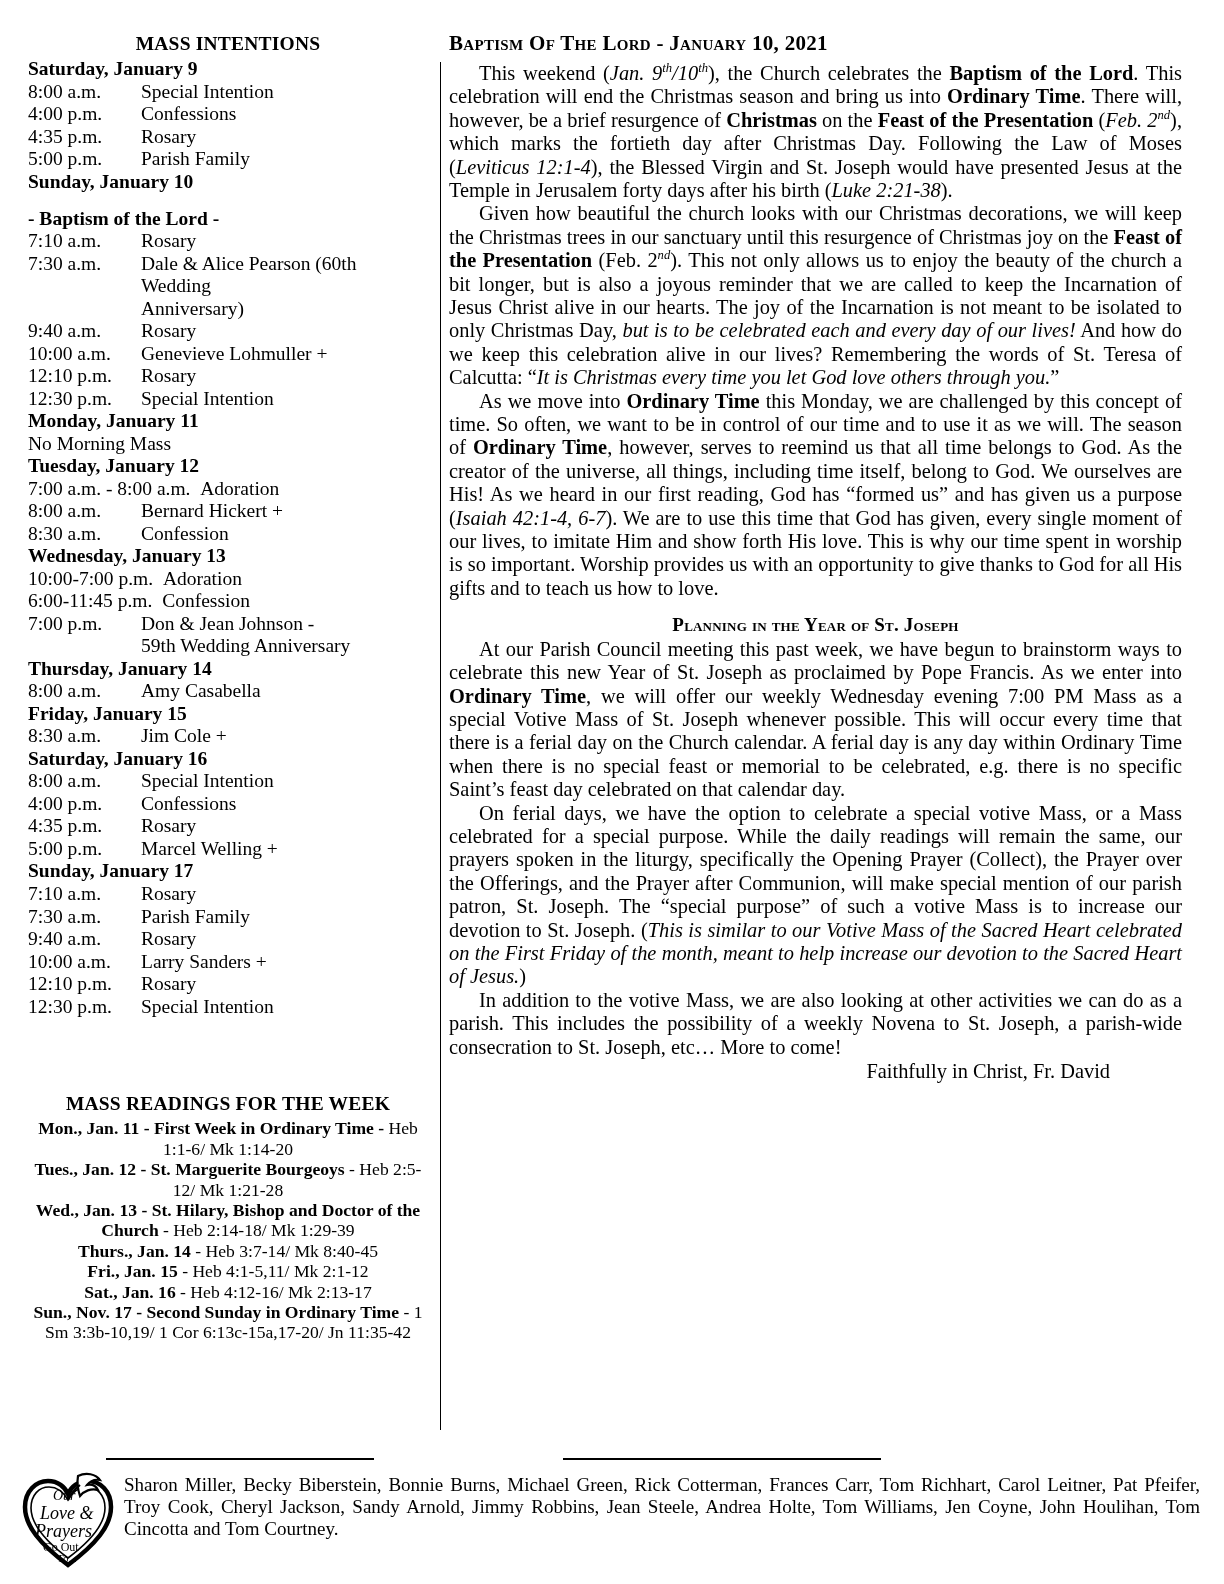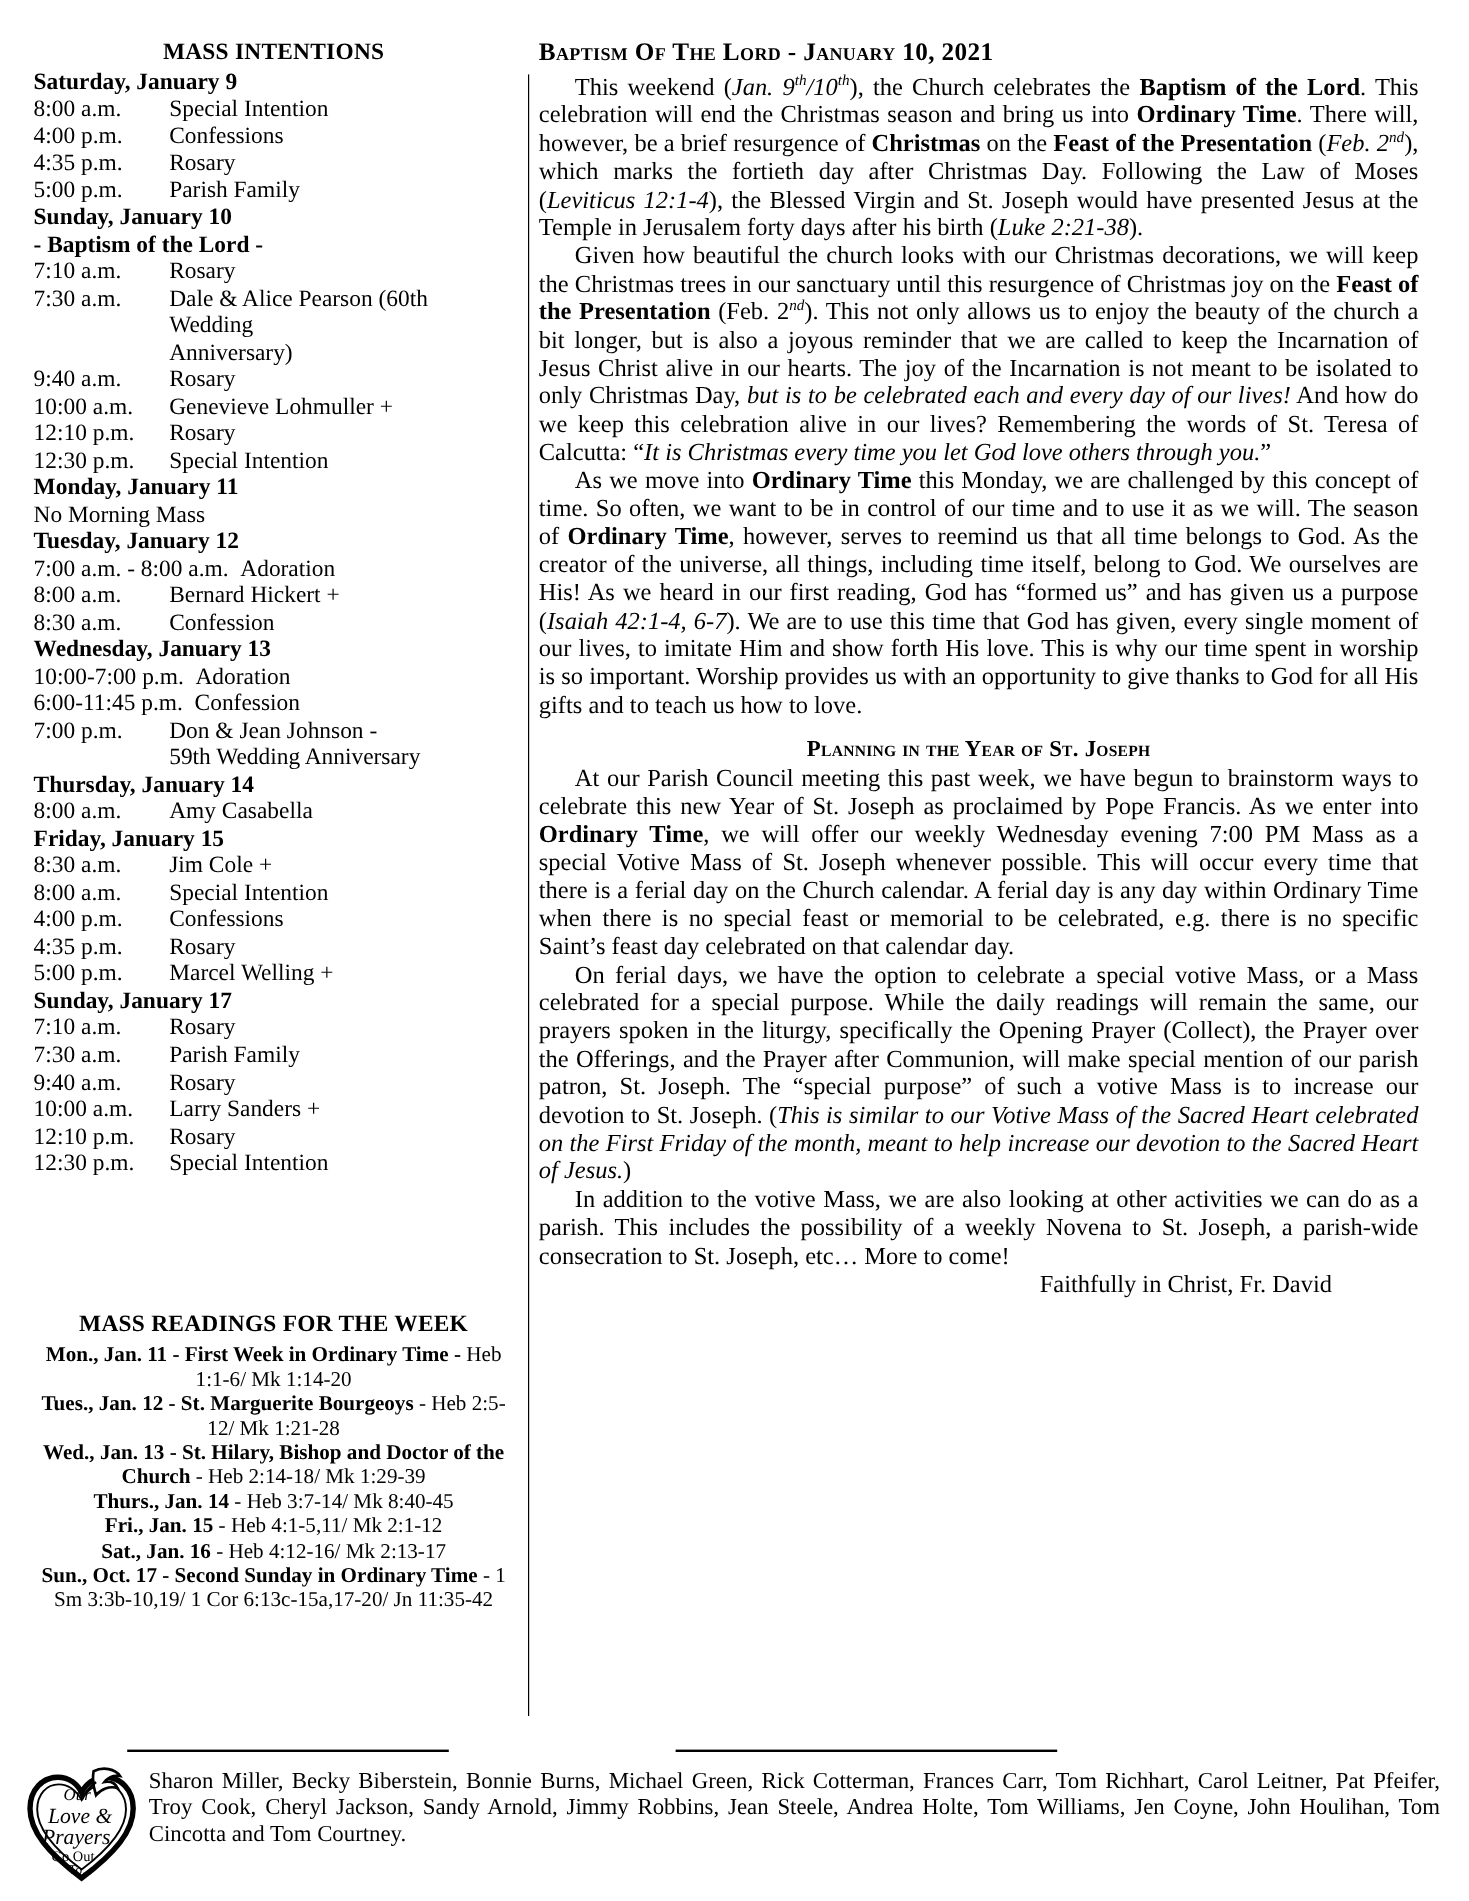--- a/index.html
+++ b/index.html
@@ -37,20 +37,21 @@
     font-weight: bold;
     font-size: 19.5px;
     line-height: 1.155;
     white-space: nowrap;
   }
   .day-sub {
     font-weight: bold;
     font-size: 19.5px;
     line-height: 1.155;
     white-space: nowrap;
+    margin-top: 14px;
   }
 
   .ev {
     font-size: 19.5px;
     line-height: 1.155;
     display: flex;
     align-items: baseline;
   }
   .ev-time {
     flex: 0 0 auto;
@@ -271,20 +272,21 @@
         <div class="day-head">Thursday, January 14</div>
         <div class="ev w-wide">
           <span class="ev-time">8:00 a.m.</span>
           <span class="ev-desc">Amy Casabella</span>
         </div>
         <div class="day-head">Friday, January 15</div>
         <div class="ev w-wide">
           <span class="ev-time">8:30 a.m.</span>
           <span class="ev-desc">Jim Cole +</span>
         </div>
+        <div class="day-head">Saturday, January 16</div>
         <div class="ev w-wide">
           <span class="ev-time">8:00 a.m.</span>
           <span class="ev-desc">Special Intention</span>
         </div>
         <div class="ev w-wide">
           <span class="ev-time">4:00 p.m.</span>
           <span class="ev-desc">Confessions</span>
         </div>
         <div class="ev w-wide">
           <span class="ev-time">4:35 p.m.</span>
@@ -324,21 +326,21 @@
 
   <div class="readings">
     <div class="col-heading">MASS READINGS FOR THE WEEK</div>
     <div id="readings-list">
         <div class="reading-item"><b>Mon., Jan. 11 - First Week in Ordinary Time -</b><span> Heb 1:1-6/ Mk 1:14-20</span></div>
         <div class="reading-item"><b>Tues., Jan. 12 - St. Marguerite Bourgeoys</b><span> - Heb 2:5-12/ Mk 1:21-28</span></div>
         <div class="reading-item"><b>Wed., Jan. 13 - St. Hilary, Bishop and Doctor of the Church</b><span> - Heb 2:14-18/ Mk 1:29-39</span></div>
         <div class="reading-item"><b>Thurs., Jan. 14</b><span> - Heb  3:7-14/ Mk 8:40-45</span></div>
         <div class="reading-item"><b>Fri., Jan. 15</b><span> - Heb 4:1-5,11/ Mk 2:1-12</span></div>
         <div class="reading-item"><b>Sat., Jan. 16</b><span> - Heb 4:12-16/ Mk 2:13-17</span></div>
-        <div class="reading-item"><b>Sun., Oct. 17 - Second Sunday in Ordinary Time</b><span> - 1 Sm 3:3b-10,19/ 1 Cor 6:13c-15a,17-20/ Jn 11:35-42</span></div>
+        <div class="reading-item"><b>Sun., Nov. 17 - Second Sunday in Ordinary Time</b><span> - 1 Sm 3:3b-10,19/ 1 Cor 6:13c-15a,17-20/ Jn 11:35-42</span></div>
       </div>
   </div>
 
   <div class="v-rule"></div>
 
   <div class="right-col">
     <div class="title">Baptism Of The Lord - January 10, 2021</div>
 
     <p class="body" id="p1">This weekend (<i>Jan. 9<sup>th</sup>/10<sup>th</sup></i>), the Church celebrates the <b>Baptism of the Lord</b>. This celebration will end the Christmas season and bring us into <b>Ordinary Time</b>. There will, however, be a brief resurgence of <b>Christmas</b> on the <b>Feast of the Presentation</b> (<i>Feb. 2<sup>nd</sup></i>), which marks the fortieth day after Christmas Day. Following the Law of Moses (<i>Leviticus 12:1-4</i>), the Blessed Virgin and St. Joseph would have presented Jesus at the Temple in Jerusalem forty days after his birth (<i>Luke 2:21-38</i>).</p>
     <p class="body" id="p2">Given how beautiful the church looks with our Christmas decorations, we will keep the Christmas trees in our sanctuary until this resurgence of Christmas joy on the <b>Feast of the Presentation</b> (Feb. 2<sup>nd</sup>). This not only allows us to enjoy the beauty of the church a bit longer, but is also a joyous reminder that we are called to keep the Incarnation of Jesus Christ alive in our hearts. The joy of the Incarnation is not meant to be isolated to only Christmas Day, <i>but is to be celebrated each and every day of our lives!</i> And how do we keep this celebration alive in our lives? Remembering the words of St. Teresa of Calcutta: “<i>It is Christmas every time you let God love others through you.</i>”</p>

